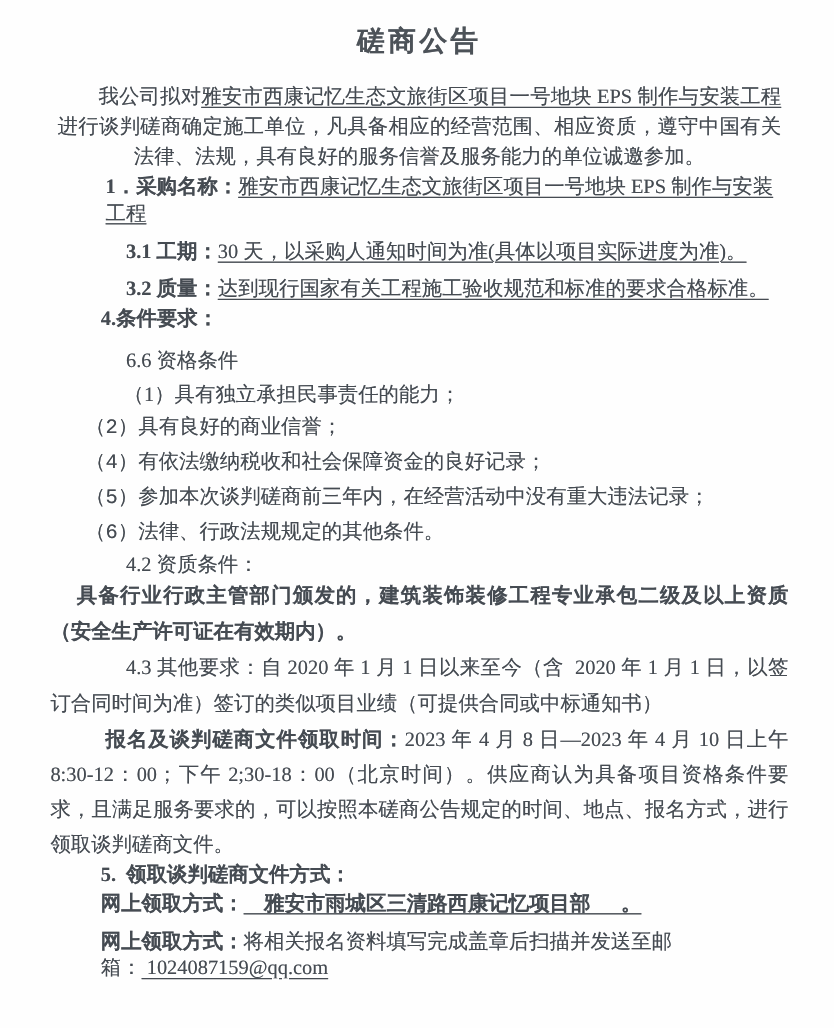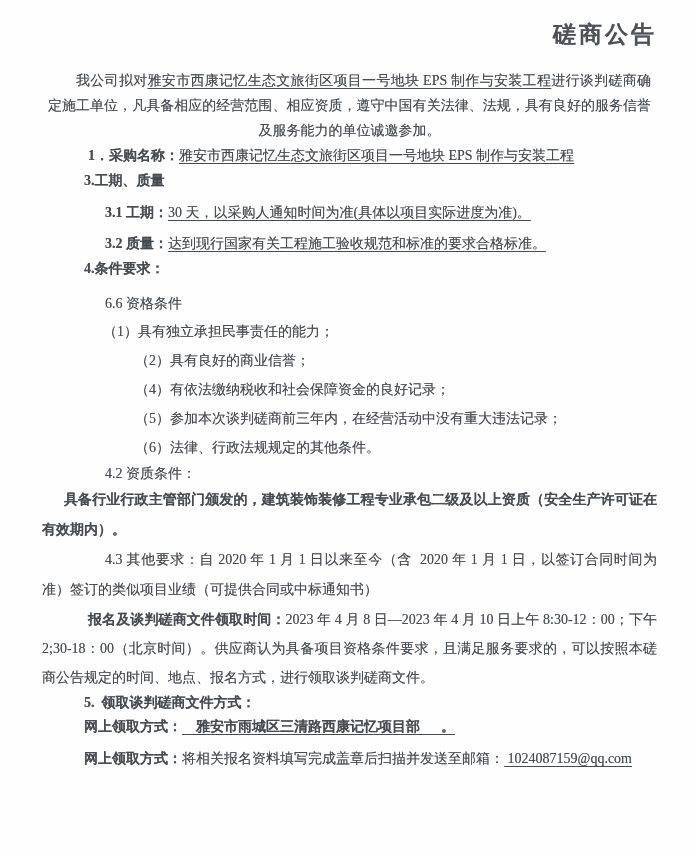--- a/index.html
+++ b/index.html
@@ -17,30 +17,30 @@
   }
   .page {
     box-sizing: border-box;
     width: 695px;
     height: 857px;
     padding: 14px 38px 0 42px;
     background: #fefefe;
   }
   .title {
     margin: 6px 0 0;
-    text-align: right;
+    text-align: center;
     font-size: 23px;
     font-weight: 700;
     letter-spacing: 3px;
     line-height: 30px;
     color: #4c5258;
   }
   p {
     margin: 0;
-    font-size: 14px;
+    font-size: 17px;
     line-height: 22px;
   }
   .intro {
     margin: 18px 6px 0 6px;
     line-height: 25px;
     text-indent: 2em;
     text-align: justify;
     text-align-last: center;
   }
   .u  { text-decoration: underline; text-underline-offset: 3px; text-decoration-thickness: 1px; }
@@ -48,21 +48,21 @@
   .bu { font-weight: 700; text-decoration: underline; text-underline-offset: 3px; text-decoration-thickness: 1px; text-align: right; }
 
   .item1   { margin: 2px  0 0 46px; }
   .item2   { margin: 2px  0 0 46px; }
   .h3      { margin: 3px  0 0 42px; font-weight: 700; }
   .item31  { margin: 10px 0 0 63px; }
   .item32  { margin: 9px  0 0 63px; }
   .h4      { margin: 3px  0 0 42px; font-weight: 700; }
   .item41  { margin: 13px 0 0 63px; }
   .cond    { margin: 6px  0 0 61px; }
-  .cond2   { margin: 7px 0 0 93px; }
+  .cond2   { margin: 7px 0 0 29px; font-family: Liberation Mono, monospace; }
   .h42     { margin: 4px  0 0 63px; }
   .body42  { margin: 0; line-height: 30px; text-indent: 22px; text-align: justify; font-weight: 700; }
   .item43  { margin: 0; line-height: 30px; text-indent: 63px; text-align: justify; }
   .signup  { margin: 0; line-height: 29px; text-indent: 46px; text-align: justify; }
   .h5      { margin: 0 0 0 42px; font-weight: 700; }
   .onsite  { margin: 2px  0 0 42px; font-weight: 700; }
   .online  { margin: 10px 0 0 42px; }
   .lastline{ margin: 10px 0 0 -6px; }
 </style>
 </head>
@@ -70,21 +70,20 @@
 
 <div class="page">
 
   <h1 class="title">磋商公告</h1>
 
   <p class="intro"><span>我公司拟对</span><span class="u">雅安市西康记忆生态文旅街区项目一号地块 EPS 制作与安装工程</span><span>进行谈判磋商确定施工单位，凡具备相应的经营范围、相应资质，遵守中国有关法律、法规，具有良好的服务信誉及服务能力的单位诚邀参加。</span></p>
 
   <p class="item1"><span class="b">1．采购名称：</span><span class="u">雅安市西康记忆生态文旅街区项目一号地块 EPS 制作与安装工程</span></p>
 
 
-  <p class="h3">3.工期、质量</p>
 
   <p class="item31"><span class="b">3.1 工期：</span><span class="u">30 天，以采购人通知时间为准(具体以项目实际进度为准)。</span></p>
 
   <p class="item32"><span class="b">3.2 质量：</span><span class="u">达到现行国家有关工程施工验收规范和标准的要求合格标准。</span></p>
 
   <p class="h4">4.条件要求：</p>
 
   <p class="item41">6.6 资格条件</p>
 
   <p class="cond">（1）具有独立承担民事责任的能力；</p>

